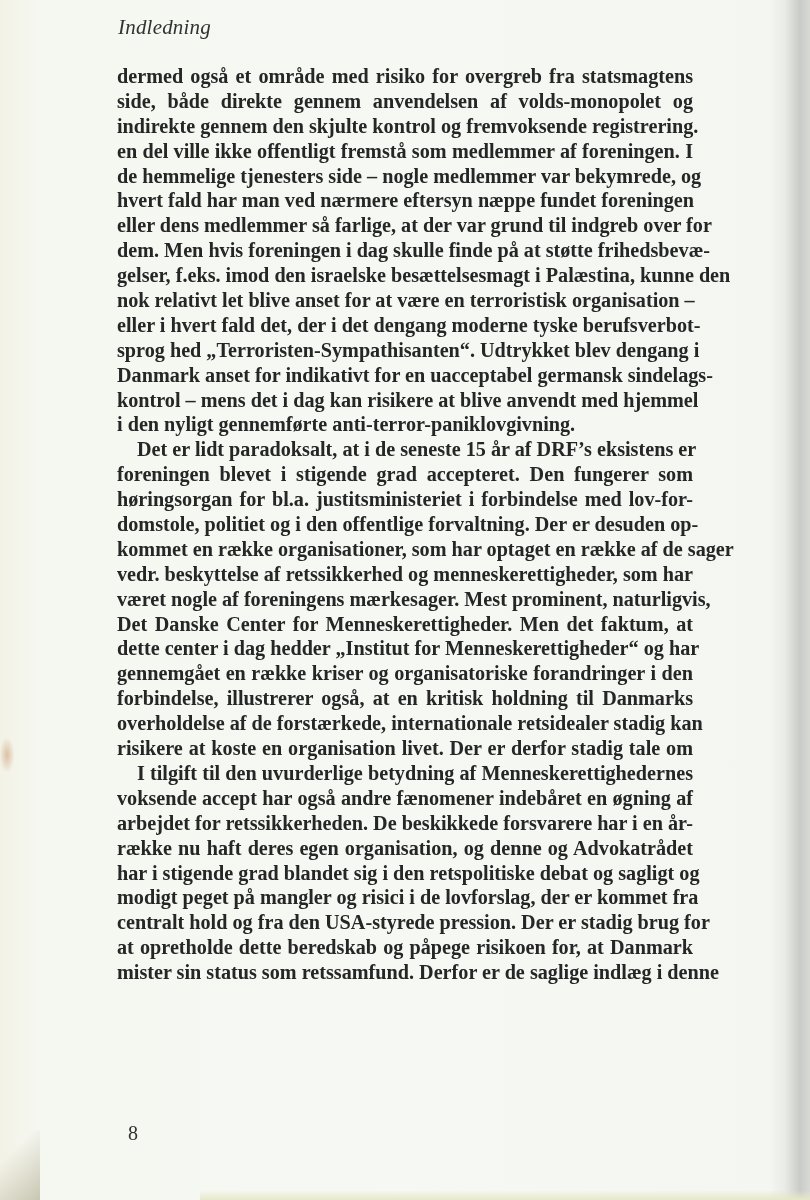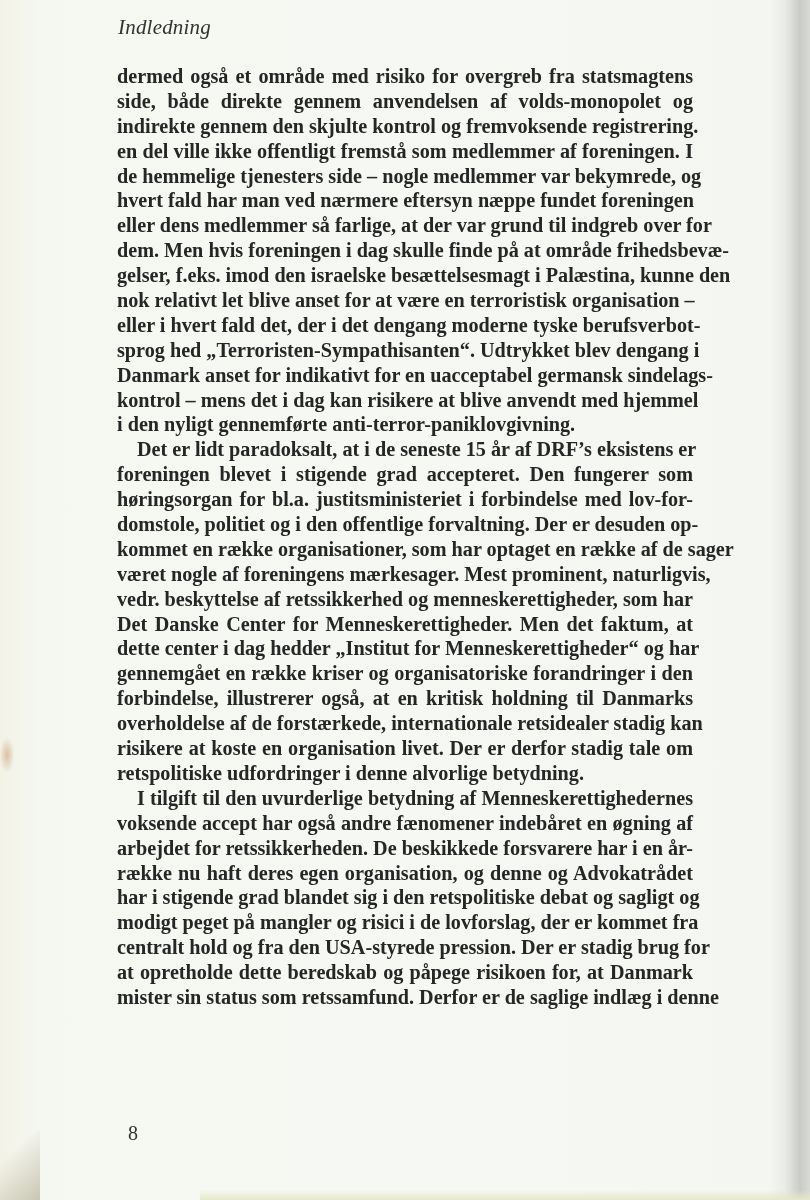--- a/index.html
+++ b/index.html
@@ -104,44 +104,43 @@
 
   <div class="body-text" id="body-text">
       <p>
         <span class="line">dermed også et område med risiko for overgreb fra statsmagtens</span>
         <span class="line">side, både direkte gennem anvendelsen af volds-monopolet og</span>
         <span class="line">indirekte gennem den skjulte kontrol og fremvoksende registrering.</span>
         <span class="line">en del ville ikke offentligt fremstå som medlemmer af foreningen. I</span>
         <span class="line">de hemmelige tjenesters side – nogle medlemmer var bekymrede, og</span>
         <span class="line">hvert fald har man ved nærmere eftersyn næppe fundet foreningen</span>
         <span class="line">eller dens medlemmer så farlige, at der var grund til indgreb over for</span>
-        <span class="line">dem. Men hvis foreningen i dag skulle finde på at område frihedsbevæ-</span>
+        <span class="line">dem. Men hvis foreningen i dag skulle finde på at støtte frihedsbevæ-</span>
         <span class="line">gelser, f.eks. imod den israelske besættelsesmagt i Palæstina, kunne den</span>
         <span class="line">nok relativt let blive anset for at være en terroristisk organisation –</span>
         <span class="line">eller i hvert fald det, der i det dengang moderne tyske berufsverbot-</span>
         <span class="line">sprog hed „Terroristen-Sympathisanten“. Udtrykket blev dengang i</span>
         <span class="line">Danmark anset for indikativt for en uacceptabel germansk sindelags-</span>
         <span class="line">kontrol – mens det i dag kan risikere at blive anvendt med hjemmel</span>
         <span class="line last">i den nyligt gennemførte anti-terror-paniklovgivning.</span>
       </p>
       <p>
         <span class="line indent">Det er lidt paradoksalt, at i de seneste 15 år af DRF’s eksistens er</span>
         <span class="line">foreningen blevet i stigende grad accepteret. Den fungerer som</span>
         <span class="line">høringsorgan for bl.a. justitsministeriet i forbindelse med lov-for-</span>
         <span class="line">domstole, politiet og i den offentlige forvaltning. Der er desuden op-</span>
         <span class="line">kommet en række organisationer, som har optaget en række af de sager</span>
+        <span class="line">vedr. beskyttelse af retssikkerhed og menneskerettigheder, som har</span>
         <span class="line">været nogle af foreningens mærkesager. Mest prominent, naturligvis,</span>
-        <span class="line">vedr. beskyttelse af retssikkerhed og menneskerettigheder, som har</span>
         <span class="line">Det Danske Center for Menneskerettigheder. Men det faktum, at</span>
         <span class="line">dette center i dag hedder „Institut for Menneskerettigheder“ og har</span>
         <span class="line">gennemgået en række kriser og organisatoriske forandringer i den</span>
         <span class="line">forbindelse, illustrerer også, at en kritisk holdning til Danmarks</span>
         <span class="line">overholdelse af de forstærkede, internationale retsidealer stadig kan</span>
         <span class="line">risikere at koste en organisation livet. Der er derfor stadig tale om</span>
-        <span class="line last">retspolitiske udfordringer i denne alvorlige betydning.</span>
       </p>
       <p>
         <span class="line indent">I tilgift til den uvurderlige betydning af Menneskerettighedernes</span>
         <span class="line">voksende accept har også andre fænomener indebåret en øgning af</span>
         <span class="line">arbejdet for retssikkerheden. De beskikkede forsvarere har i en år-</span>
         <span class="line">række nu haft deres egen organisation, og denne og Advokatrådet</span>
         <span class="line">har i stigende grad blandet sig i den retspolitiske debat og sagligt og</span>
         <span class="line">modigt peget på mangler og risici i de lovforslag, der er kommet fra</span>
         <span class="line">centralt hold og fra den USA-styrede pression. Der er stadig brug for</span>
         <span class="line">at opretholde dette beredskab og påpege risikoen for, at Danmark</span>

